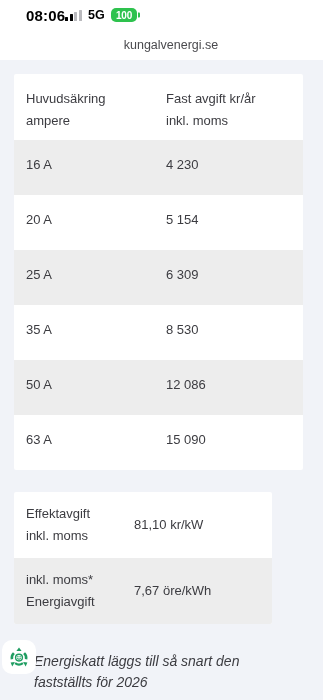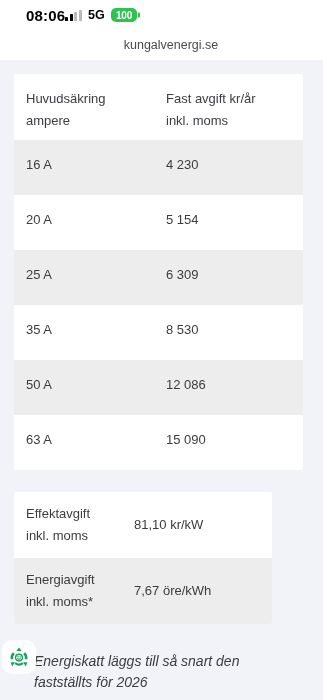--- a/index.html
+++ b/index.html
@@ -185,22 +185,22 @@
     <div class="row two">
       <div class="cell-label">
         <div>Effektavgift</div>
         <div>inkl. moms</div>
       </div>
       <div class="cell-value">81,10 kr/kW</div>
     </div>
 
     <div class="row two alt">
       <div class="cell-label">
+        <div>inkl. moms*</div>
         <div>Energiavgift</div>
-        <div>inkl. moms*</div>
       </div>
       <div class="cell-value">7,67 öre/kWh</div>
     </div>
 
   </div>
 
   <div class="footnote">Energiskatt läggs till så snart den fastställts för 2026</div>
 
 </div>
 

